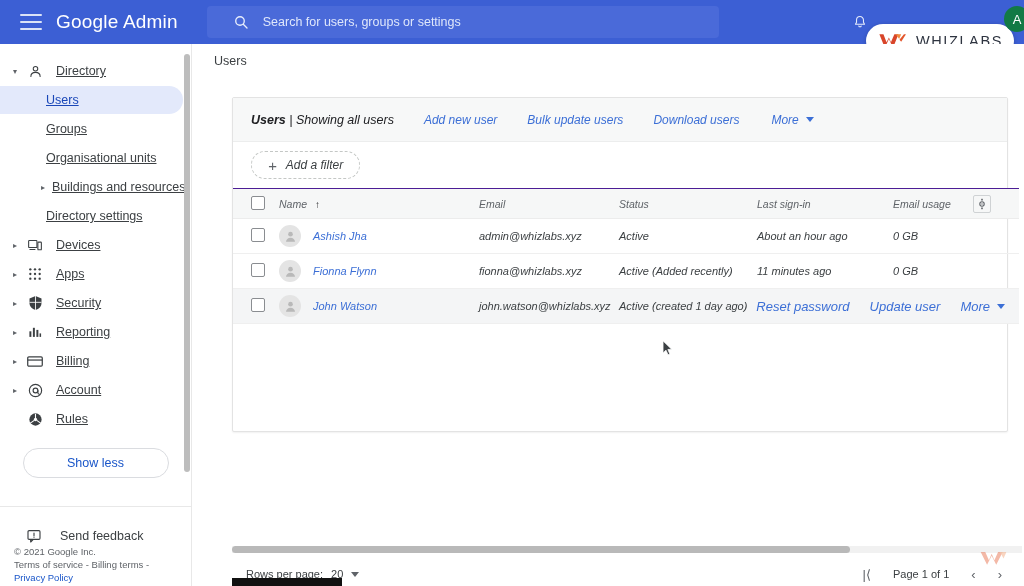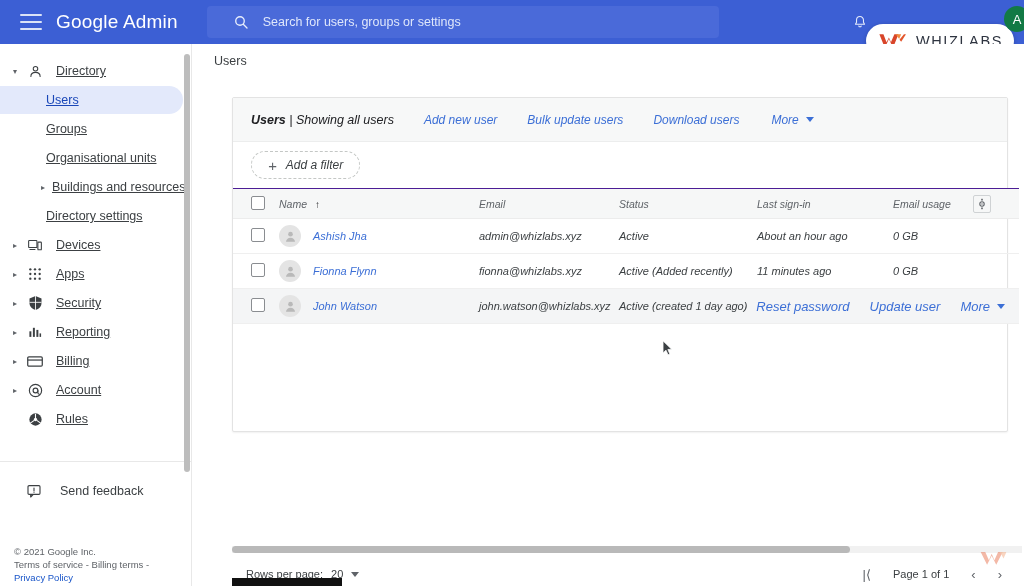--- a/index.html
+++ b/index.html
@@ -298,20 +298,23 @@
             <svg width="15" height="15" viewBox="0 0 22 22">
               <circle cx="11" cy="11" r="9" fill="#3c4043"></circle>
               <circle cx="11" cy="11" r="2.4" fill="#fff"></circle>
               <path d="M11 9 V2.6 M9.2 12.2 L3.4 16.4 M12.8 12.2 L18.6 16.4" stroke="#fff" stroke-width="1.6"></path>
             </svg>
           </span>
           <span class="lbl">Rules</span>
         </div>
       </div>
 
+    <div class="showless-wrap">
+      <button class="showless">Show less</button>
+    </div>
 
     <div class="side-divider"></div>
 
     <div class="feedback">
       <span class="ico">
         <svg width="16" height="16" viewBox="0 0 24 24">
           <rect x="3" y="4" width="18" height="13" rx="1.6" fill="none" stroke="#3c4043" stroke-width="1.7"></rect>
           <path d="M7 17 L7 21 L11 17" fill="none" stroke="#3c4043" stroke-width="1.7" stroke-linejoin="round"></path>
           <line x1="12" y1="7.5" x2="12" y2="11.5" stroke="#3c4043" stroke-width="1.7" stroke-linecap="round"></line>
           <circle cx="12" cy="13.8" r="0.9" fill="#3c4043"></circle>

